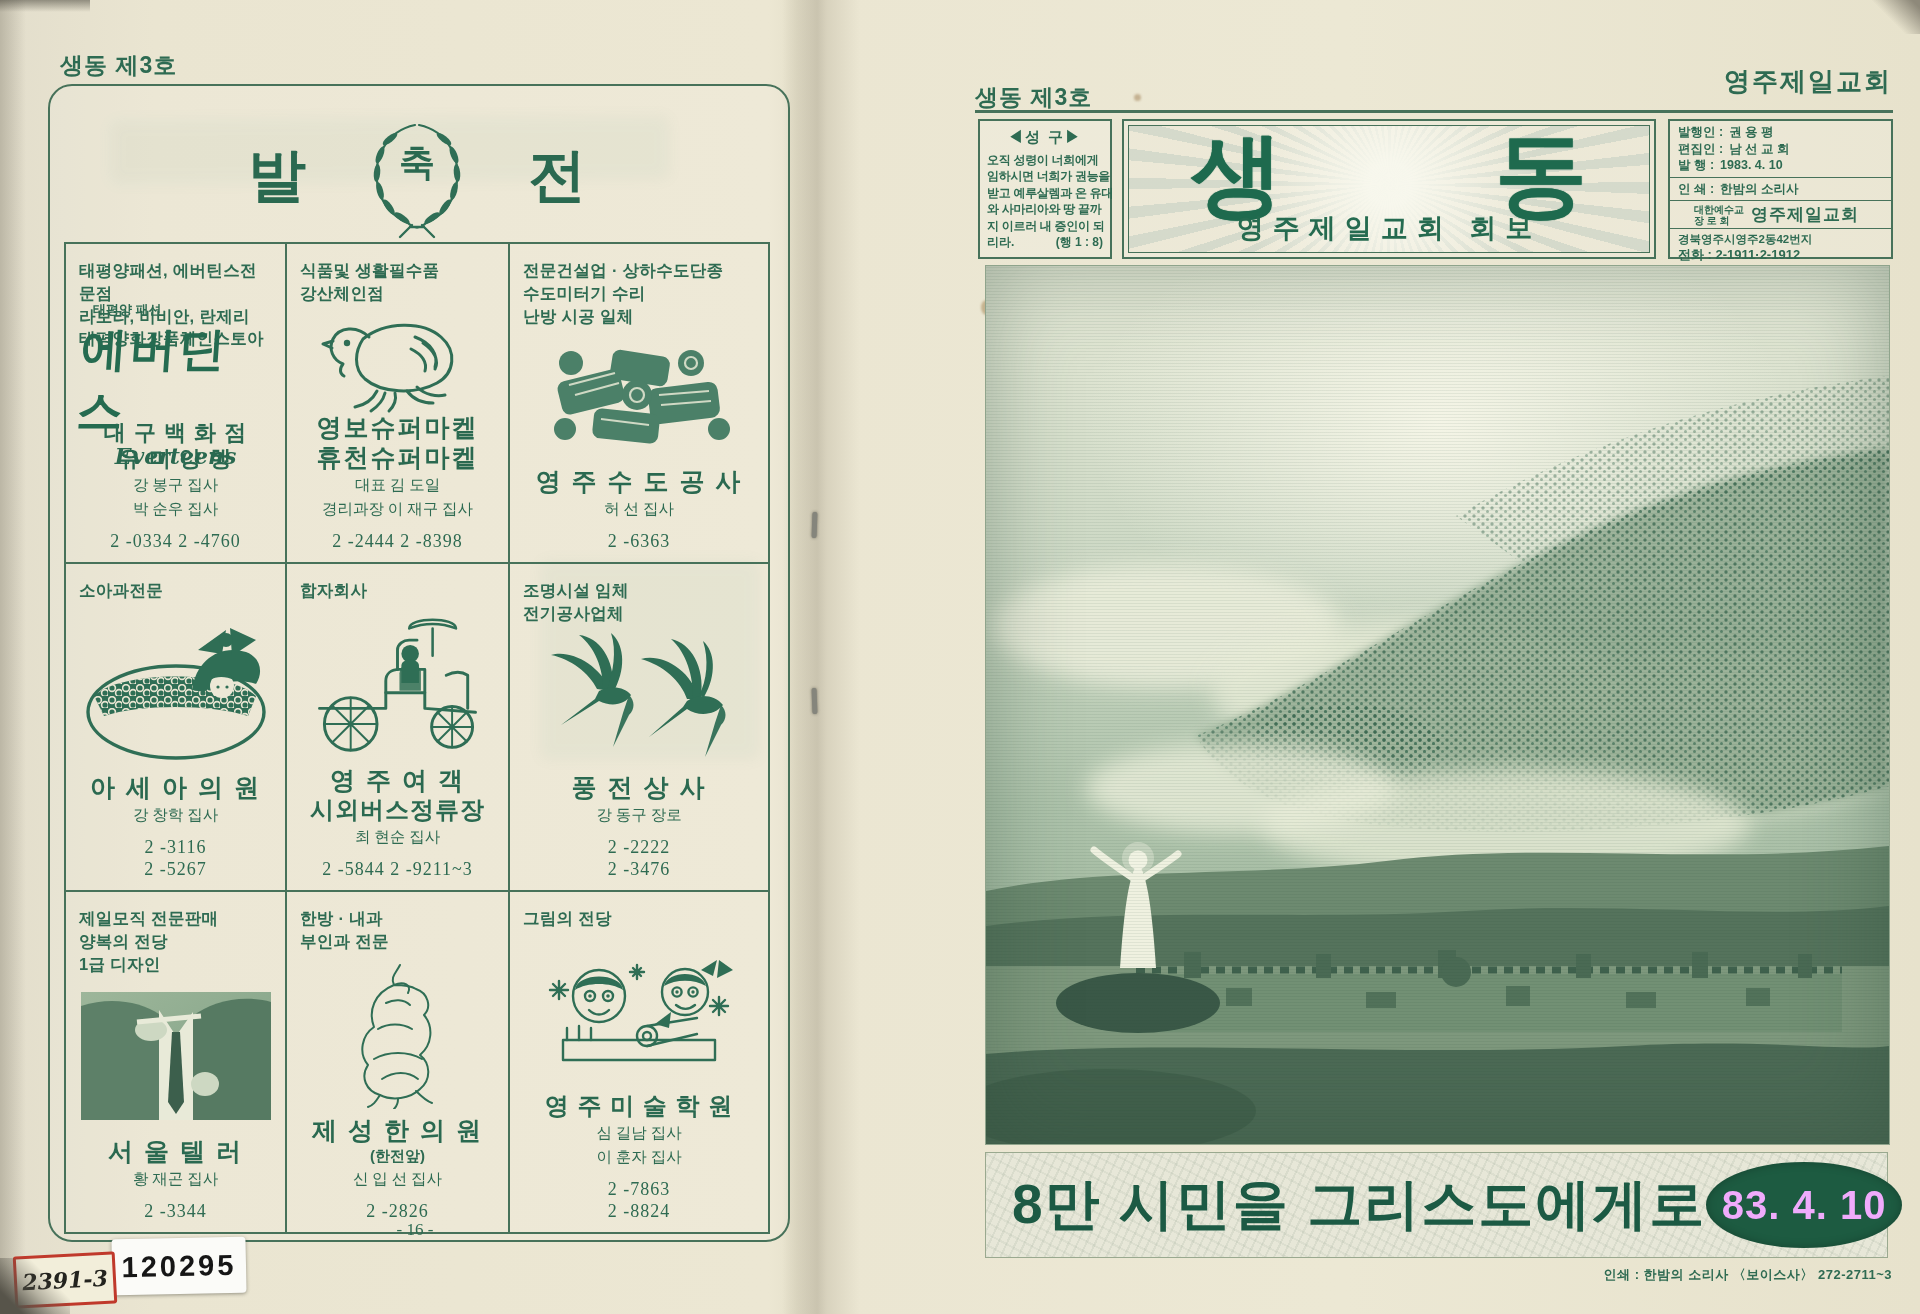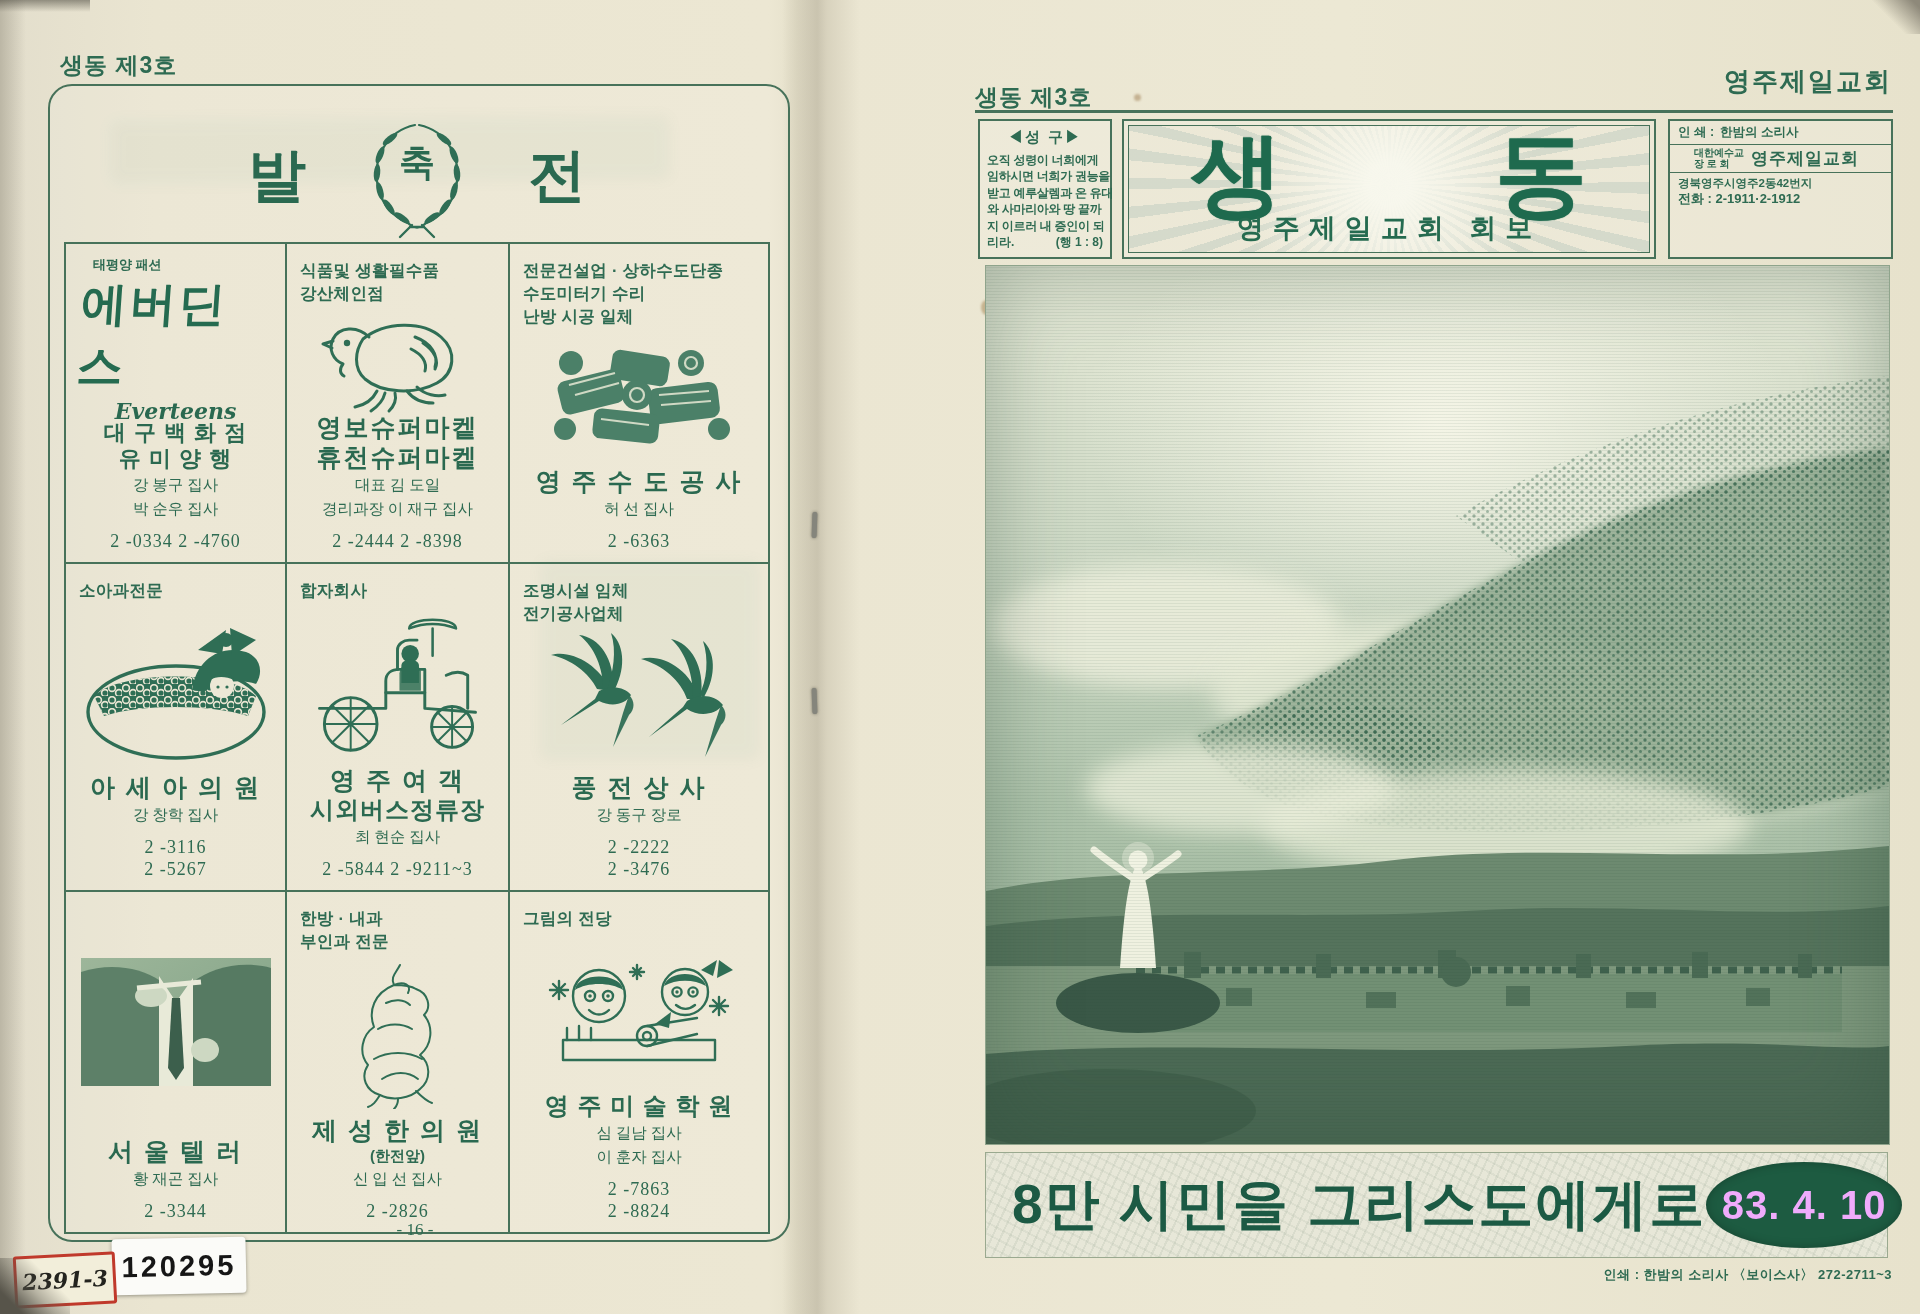--- a/index.html
+++ b/index.html
@@ -140,20 +140,25 @@
         <path class="st" style="stroke-width:2.4" d="M50 110 C56 116 62 116 68 110 M54 112 L42 124 M64 112 L76 124 M52 114 L66 114"></path>
       </svg>
       <span class="wreath-char">축</span>
     </span>
     <span class="lp-title-char">전</span>
   </div>
 
   <div class="abs ad-grid">
 
     <div class="ad bR bB">
+      <div class="ad-desc">
+        <div>태평양패션, 에버틴스전문점</div>
+        <div>라보라, 비비안, 란제리</div>
+        <div>태평양화장품체인스토아</div>
+      </div>
       <div class="ad-art logo-block">
         <div class="logo-small">태평양 패션</div>
         <div class="logo-main">에버딘스</div>
         <div class="logo-script">Everteens</div>
       </div>
       <div class="ad-bottom">
         <div class="ad-name nm-sm">대 구 백 화 점</div>
         <div class="ad-name nm-sm">유 미 양 행</div>
         <div class="ad-person">강 봉구 집사</div>
         <div class="ad-person">박 순우 집사</div>
@@ -304,20 +309,25 @@
       </div>
       <div class="ad-bottom">
         <div class="ad-name">풍 전 상 사</div>
         <div class="ad-person">강 동구 장로</div>
         <div class="ad-phone">2 -2222</div>
         <div class="ad-phone" style="margin-top:1px;">2 -3476</div>
       </div>
     </div>
 
     <div class="ad bR">
+      <div class="ad-desc">
+        <div>제일모직 전문판매</div>
+        <div>양복의 전당</div>
+        <div>1급 디자인</div>
+      </div>
       <div class="ad-art">
         <svg width="190" height="128" viewBox="0 0 190 128">
           <rect width="190" height="128" fill="#b9cbb4"></rect>
           <rect width="190" height="128" fill="url(#suitshade)"></rect>
           <defs>
             <linearGradient id="suitshade" x1="0" y1="0" x2="1" y2="1">
               <stop offset="0" stop-color="#9db69a"></stop>
                 <stop offset="1" stop-color="#7fa084"></stop>
             </linearGradient>
           </defs>
@@ -428,20 +438,34 @@
     <div class="inner">
       <div class="mast-chars">
         <span class="mast-char">생</span>
         <span class="mast-char">동</span>
       </div>
       <div class="mast-sub">영주제일교회 회보</div>
     </div>
   </div>
 
   <div class="abs box colophon">
+    <div class="colo-sec">
+      <div class="colo-row">
+        <span>발행인 :</span>
+        <span>권  용  평</span>
+      </div>
+      <div class="colo-row">
+        <span>편집인 :</span>
+        <span>남 선 교 회</span>
+      </div>
+      <div class="colo-row">
+        <span>발  행 :</span>
+        <span>1983.  4.  10</span>
+      </div>
+    </div>
     <div class="colo-sec">
       <div class="colo-row">
         <span>인  쇄 :</span>
         <span>한밤의 소리사</span>
       </div>
     </div>
     <div class="colo-denom">
       <div class="denom-small">
         <div>대한예수교</div>
         <div>장 로 회</div>

